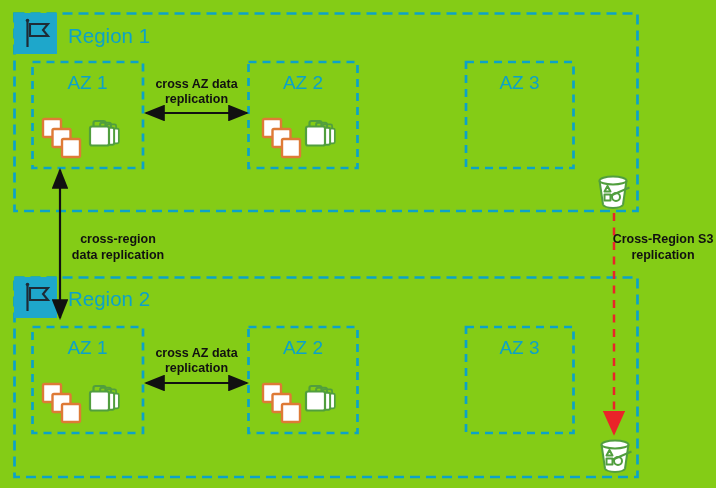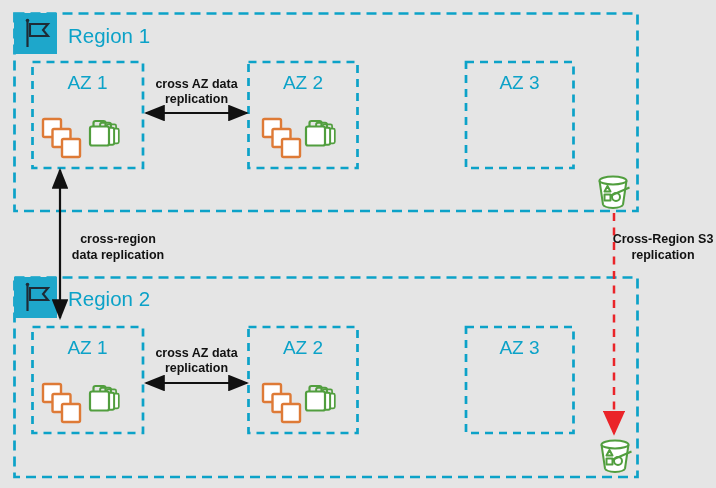--- a/index.html
+++ b/index.html
@@ -8,21 +8,21 @@
     --orange:#DE7A36;
     --green:#519E3E;
     --red:#EA2429;
     --dark:#1E2B36;
     --ink:#111111;
   }
   html,body{margin:0;padding:0;background:#ffffff;}
   .canvas{
     position:relative;
     width:716px;height:488px;
-    background:#e5e5e5;
+    background:#84cc16;
     font-family:"Liberation Sans",sans-serif;
   }
   svg{display:block;}
   .region-border{fill:none;stroke:var(--blue);stroke-width:2.7;stroke-dasharray:10 6;}
   .az-border{fill:none;stroke:var(--blue);stroke-width:2.7;stroke-dasharray:8 6;}
   .region-label{fill:var(--blue);font-size:20.5px;}
   .az-label{fill:var(--blue);font-size:19px;text-anchor:middle;}
   .arrow-label{fill:var(--ink);font-size:12.5px;font-weight:bold;text-anchor:middle;}
   .black-line{stroke:var(--ink);stroke-width:2.2;fill:none;}
   .red-line{stroke:var(--red);stroke-width:2.5;stroke-dasharray:8 6.5;fill:none;}

